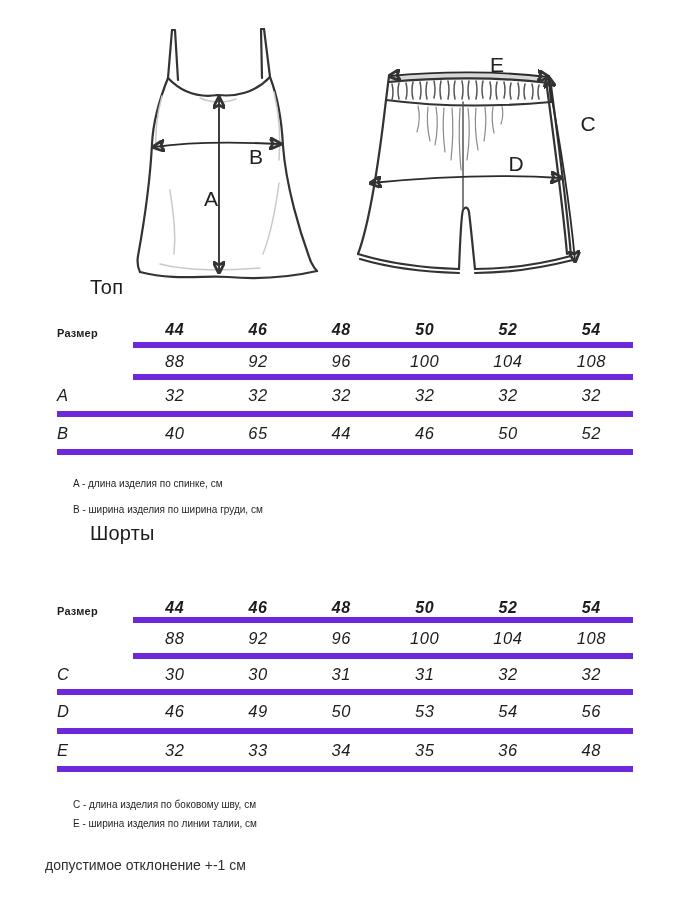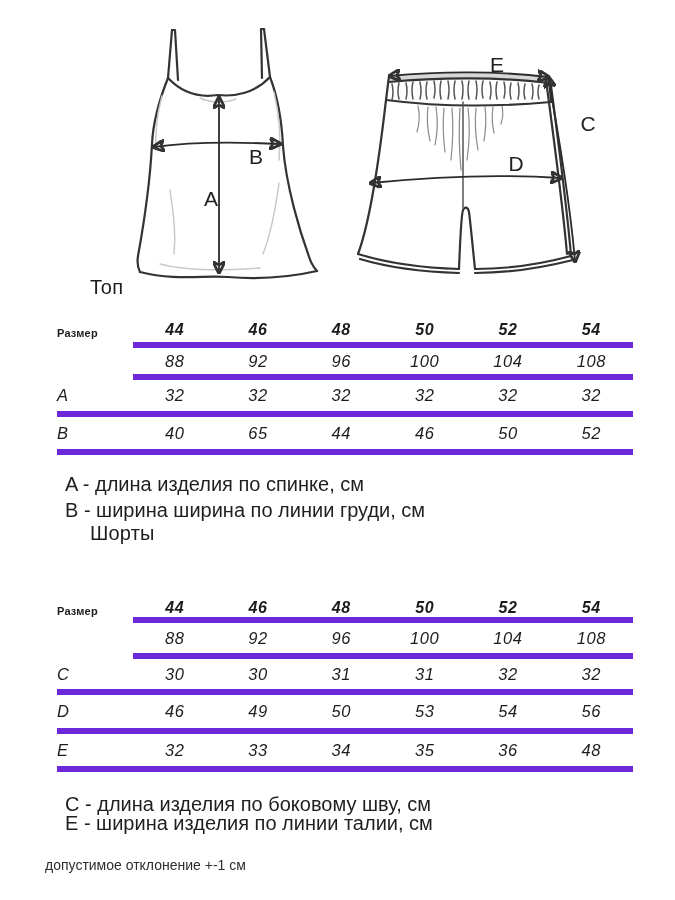--- a/index.html
+++ b/index.html
@@ -16,21 +16,21 @@
   .diag .fillband{fill:#d7d7d7;stroke:none;}
   .diag text{font-family:"Liberation Sans",sans-serif;font-size:21px;fill:#222;stroke:none;}
   .heading{position:absolute;left:57px;font-size:20px;font-weight:normal;letter-spacing:.2px;margin-left:33px;}
   .sizetable{position:absolute;left:57px;width:576px;}
   .trow{display:grid;grid-template-columns:76px repeat(6,1fr);}
   .cell{display:flex;align-items:center;justify-content:center;font-size:16.5px;letter-spacing:.6px;}
   .cell.lbl{justify-content:flex-start;letter-spacing:.2px;}
   .cell.hb{font-weight:bold;font-size:16px;}
   .cell.szlbl{font-weight:bold;font-size:11px;}
   .bb{border-bottom:6px solid #6d28d9;font-style:italic;}
-  .legend{position:absolute;left:65px;font-size:20px;color:#1f1f1f;}
+  .legend{position:absolute;left:73px;font-size:10px;color:#1f1f1f;}
   .legend div{line-height:26px;}
   .legend.tight div{line-height:19px;}
   .note{position:absolute;left:45px;font-size:14px;color:#2e2e2e;}
 </style>
 </head>
 <body>
 
 <div class="page">
 
   <svg class="diag" style="left:130px;top:18px;" width="200" height="272" viewBox="0 0 200 272">
@@ -137,21 +137,21 @@
       <div class="cell bb">65</div>
       <div class="cell bb">44</div>
       <div class="cell bb">46</div>
       <div class="cell bb">50</div>
       <div class="cell bb">52</div>
     </div>
   </div>
 
   <div class="legend" style="top:471px;">
     <div>A - длина изделия по спинке, см</div>
-    <div>B - ширина ширина по линии груди, см</div>
+    <div>B - ширина изделия по ширина груди, см</div>
   </div>
 
   <div class="heading" style="top:522px;">Шорты</div>
 
   <div class="sizetable" style="top:598px;">
     <div class="trow" style="height:25px;">
       <div class="cell lbl szlbl">Размер</div>
       <div class="cell hb bb">44</div>
       <div class="cell hb bb">46</div>
       <div class="cell hb bb">48</div>

